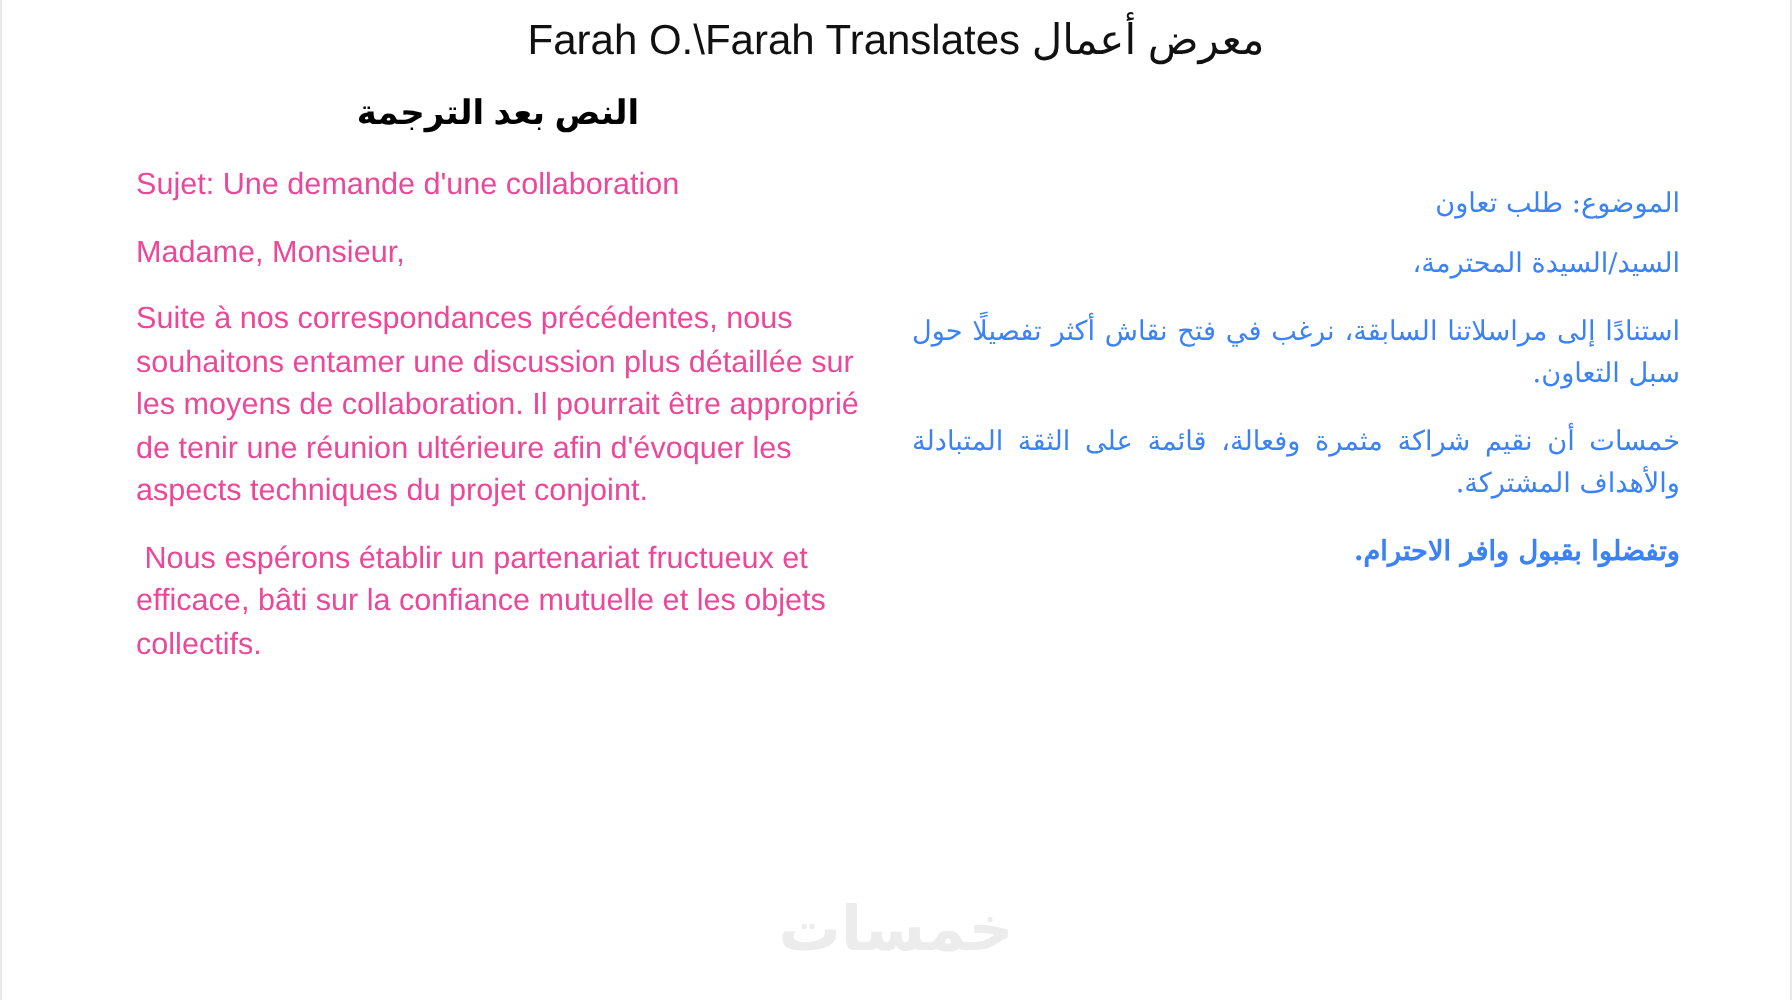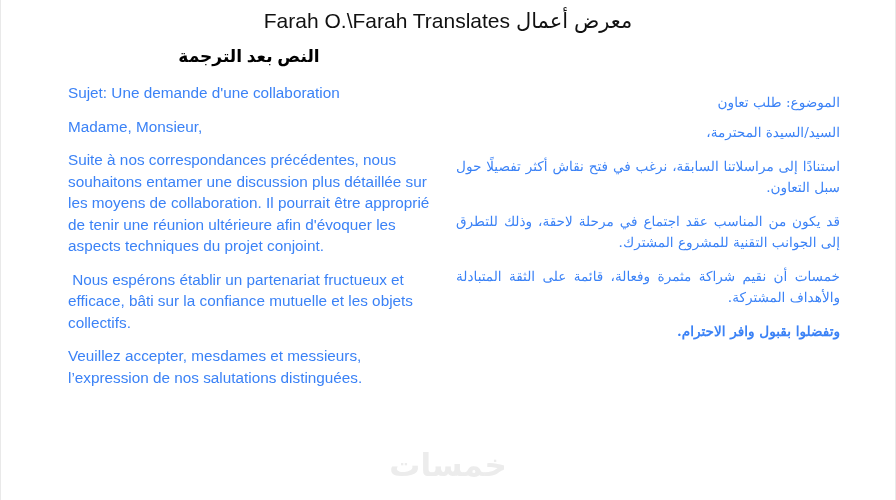--- a/index.html
+++ b/index.html
@@ -82,21 +82,21 @@
   }
   .col-right .col-heading {
     margin-right: -22px;
   }
 
   
   .fr-body p {
     margin: 0 0 12px 0;
     font-size: 15.3px;
     line-height: 21.5px;
-    color: #3b82f6;
+    color: #ec4899;
     text-align: left;
     direction: ltr;
     white-space: pre-wrap;
     font-family: "Liberation Sans", "DejaVu Sans", sans-serif;
   }
   .fr-body p:last-child { margin-bottom: 0; }
 
   
   .ar-body p {
     margin: 0 0 13px 0;
@@ -146,30 +146,28 @@
 
   <div class="columns">
 
     <div class="col-left">
       <div class="col-heading">النص بعد الترجمة</div>
       <div class="fr-body">
         <p>Sujet: Une demande d'une collaboration</p>
         <p>Madame, Monsieur,</p>
         <p>Suite à nos correspondances précédentes, nous souhaitons entamer une discussion plus détaillée sur les moyens de collaboration. Il pourrait être approprié de tenir une réunion ultérieure afin d'évoquer les aspects techniques du projet conjoint.</p>
         <p> Nous espérons établir un partenariat fructueux et efficace, bâti sur la confiance mutuelle et les objets collectifs.</p>
-        <p>Veuillez accepter, mesdames et messieurs, l’expression de nos salutations distinguées.</p>
       </div>
     </div>
 
     <div class="col-right">
       <div class="ar-body">
         <p class="tight">الموضوع: طلب تعاون</p>
         <p>السيد/السيدة المحترمة،</p>
         <p>استنادًا إلى مراسلاتنا السابقة، نرغب في فتح نقاش أكثر تفصيلًا حول سبل التعاون.</p>
-        <p>قد يكون من المناسب عقد اجتماع في مرحلة لاحقة،  وذلك للتطرق إلى الجوانب التقنية للمشروع المشترك.</p>
         <p>خمسات أن نقيم شراكة مثمرة وفعالة، قائمة على الثقة المتبادلة والأهداف المشتركة.</p>
         <p>وتفضلوا بقبول وافر الاحترام.</p>
       </div>
     </div>
 
   </div>
 
   <div class="watermark">خمسات</div>
 
 </div>

